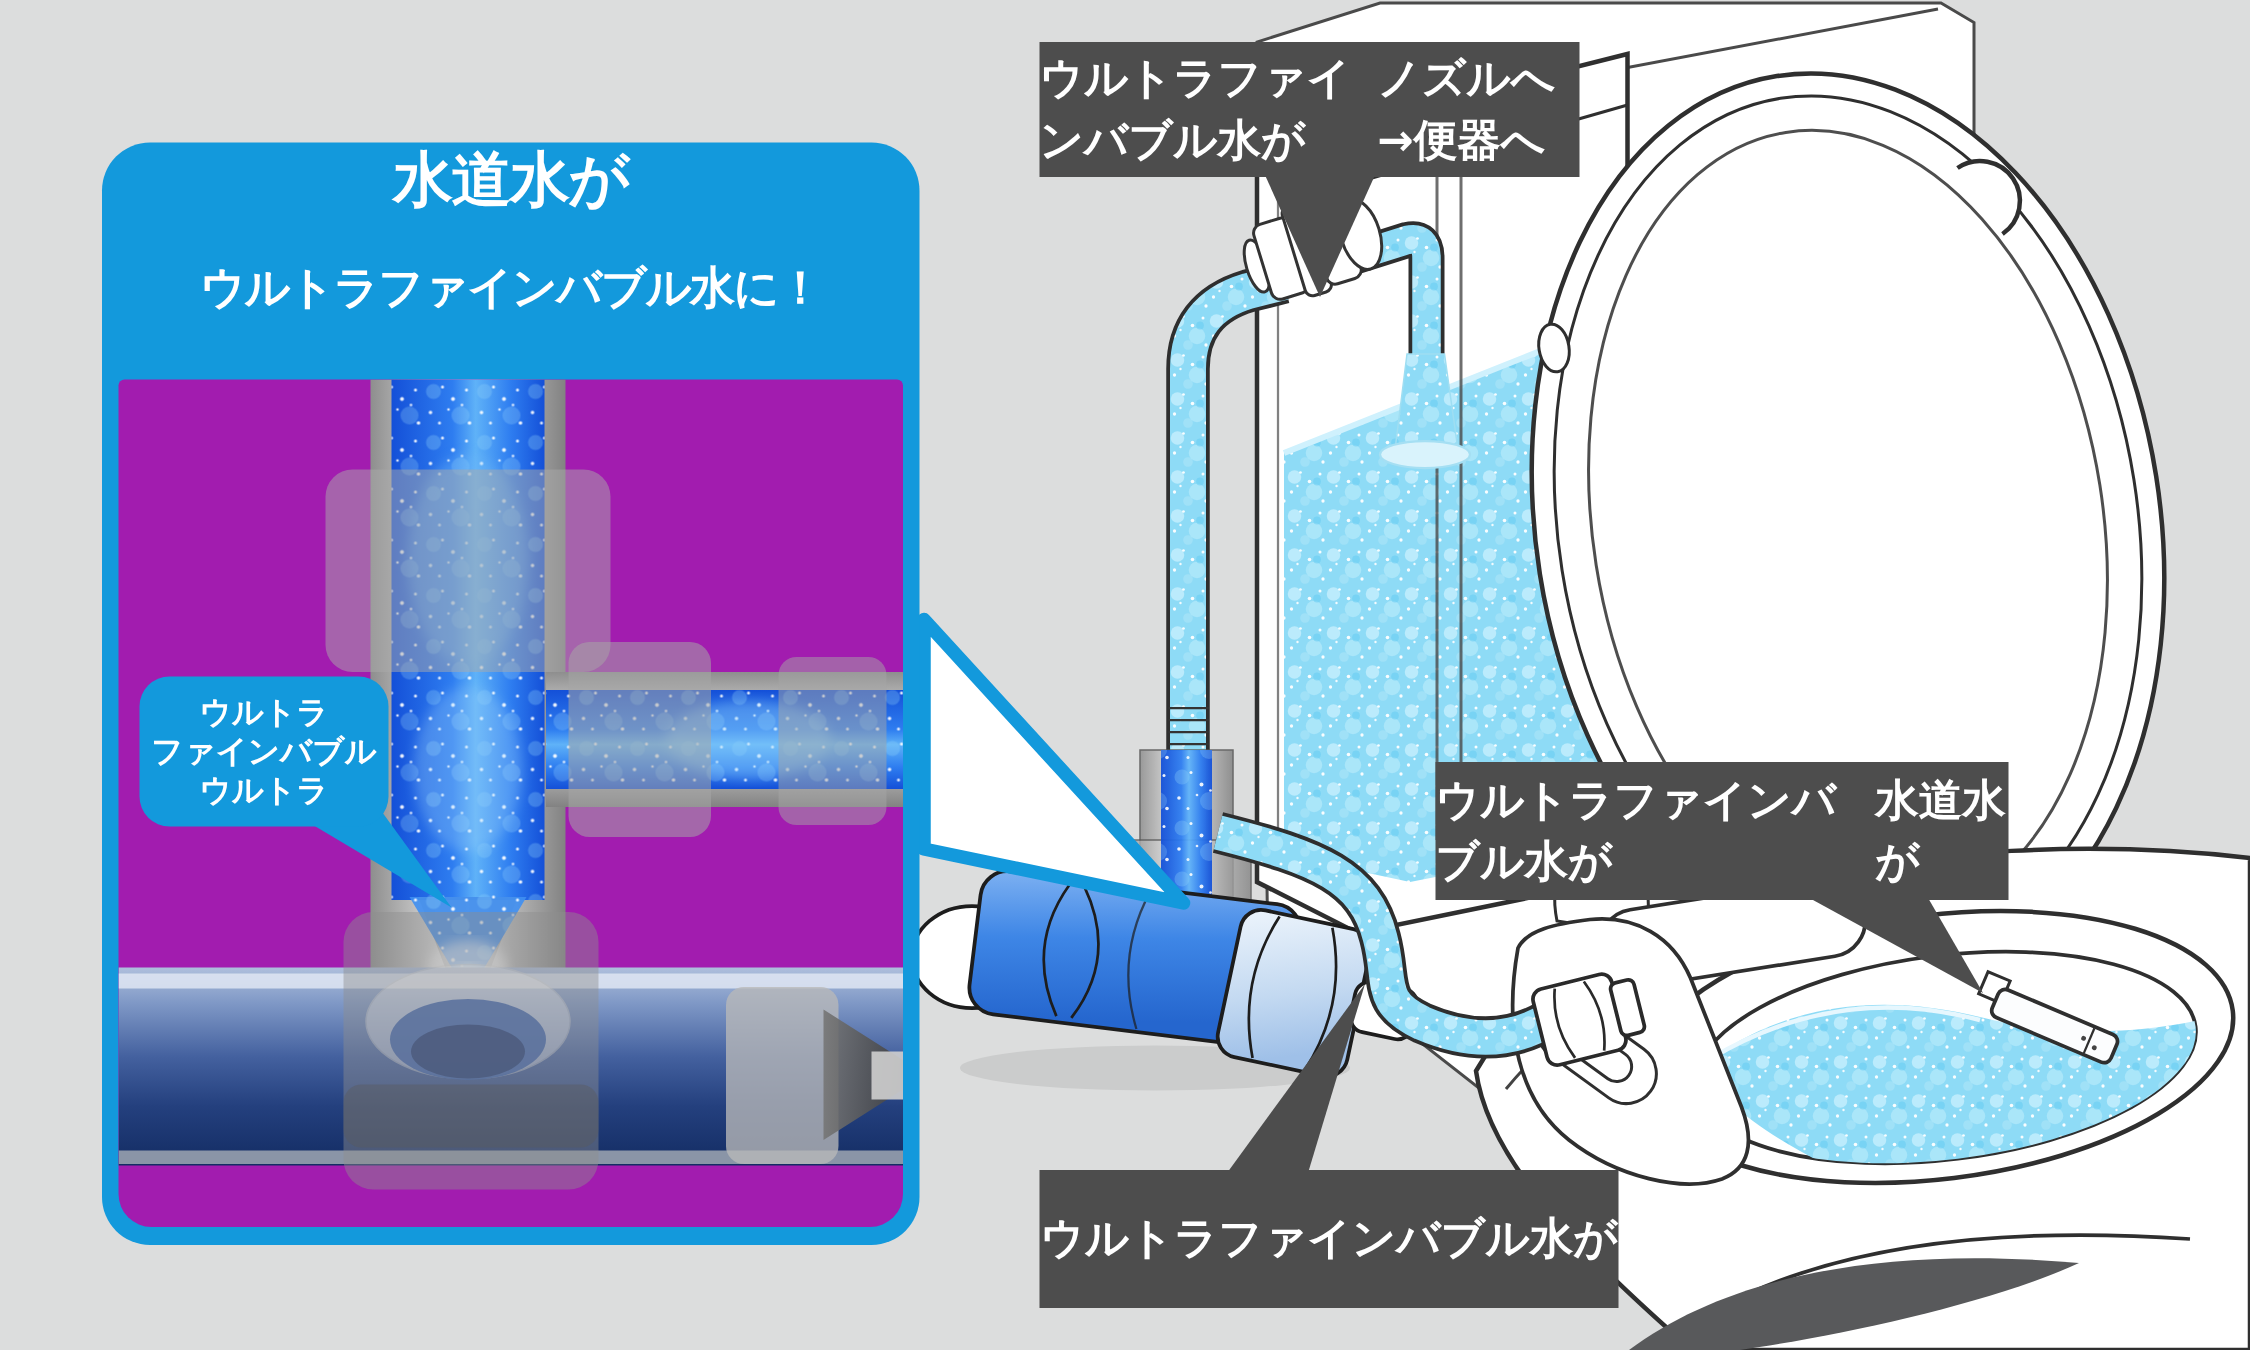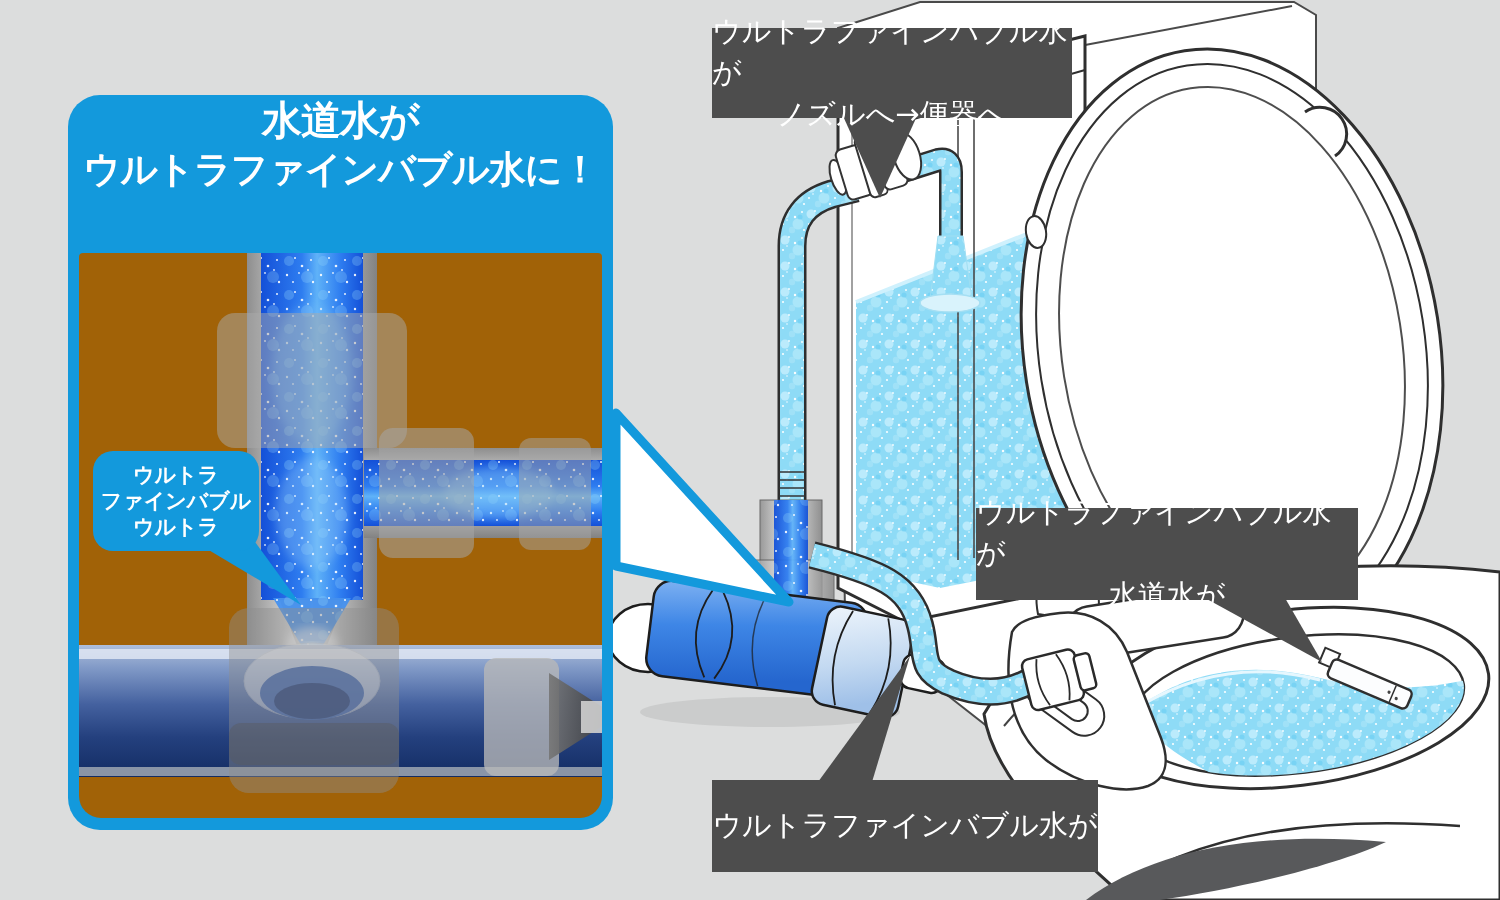--- a/index.html
+++ b/index.html
@@ -14,42 +14,42 @@
     position:absolute;left:68px;top:95px;width:545px;height:735px;
     background:#1399dc;border-radius:32px;z-index:2;
     box-sizing:border-box;padding:158px 11px 12px 11px;
   }
   .panel-header{
     position:absolute;left:0;top:0;width:100%;height:158px;
     display:flex;flex-direction:column;justify-content:flex-start;align-items:center;
     color:#fff;font-weight:bold;line-height:1.28;letter-spacing:-1px;
   }
   .panel-header .t1{font-size:40px;}
-  .panel-header .t2{font-size:37px;}
+  .panel-header .t2{font-size:30px;margin-top:28px;}
   .panel-body{
-    position:relative;width:100%;height:100%;background:#a16207;
+    position:relative;width:100%;height:100%;background:#a21caf;
     border-radius:4px 4px 22px 22px;overflow:hidden;
   }
   .panel-body svg{position:absolute;left:0;top:0;}
   .bubble{
     position:absolute;left:14px;top:198px;width:166px;height:100px;
     background:#1399dc;border-radius:20px;z-index:4;
     display:flex;flex-direction:column;justify-content:center;align-items:center;
     color:#fff;font-weight:bold;font-size:21px;line-height:1.25;
   }
   .tap-label{
     position:absolute;left:30px;top:426px;z-index:4;
     color:#fff;font-weight:bold;font-size:37px;letter-spacing:2px;
     text-shadow:0 1px 2px rgba(0,30,80,.35);
   }
   
   .callout{
     position:absolute;background:#4d4d4d;color:#fff;z-index:3;
-    display:flex;flex-direction:column;justify-content:center;align-items:center;
-    font-weight:normal;font-size:29px;line-height:1.42;margin-left:19px;
+    display:flex;flex-direction:row;justify-content:center;align-items:center;
+    font-weight:bold;font-size:29px;line-height:1.42;
   }
   #c-tank  {left:693px;top:28px; width:360px;height:90px;}
   #c-nozzle{left:957px;top:508px;width:382px;height:92px;}
   #c-seat  {left:693px;top:780px;width:386px;height:92px;}
 </style>
 </head>
 <body>
 
 <svg id="scene" width="1500" height="900" viewBox="0 0 1500 900">
   <defs>

